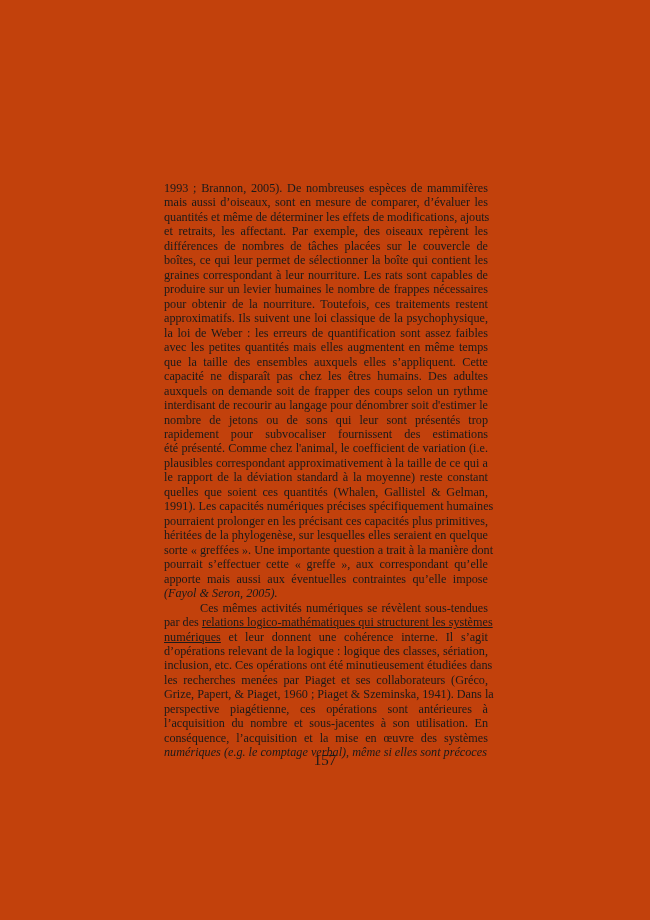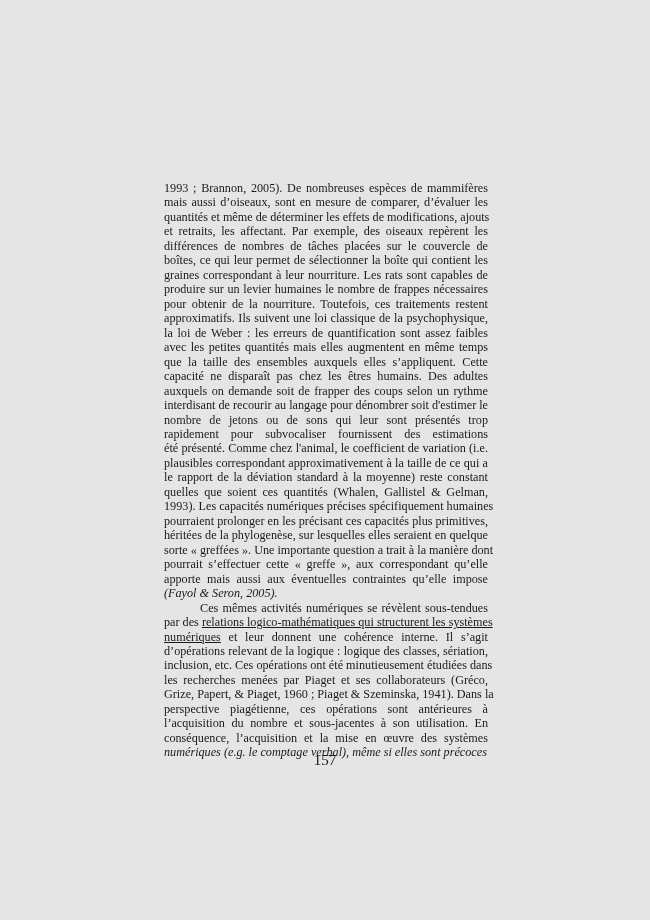--- a/index.html
+++ b/index.html
@@ -11,21 +11,21 @@
     width: 650px;
     height: 920px;
     position: relative;
     overflow: hidden;
   }
   .page {
     position: absolute;
     left: 0; top: 0;
     width: 650px;
     height: 920px;
-    background: #e5e5e5;
+    background: #c2410c;
   }
   .text-block {
     position: absolute;
     left: 164px;
     top: 181px;
     width: 324px;
     font-family: "Liberation Serif", "DejaVu Serif", serif;
     font-size: 12.2px;
     line-height: 14.47px;
     color: #1a1a1a;
@@ -81,21 +81,21 @@
         <span class="line">que la taille des ensembles auxquels elles s’appliquent. Cette</span>
         <span class="line">capacité ne disparaît pas chez les êtres humains. Des adultes</span>
         <span class="line">auxquels on demande soit de frapper des coups selon un rythme</span>
         <span class="line">interdisant de recourir au langage pour dénombrer soit d'estimer le</span>
         <span class="line">nombre de jetons ou de sons qui leur sont présentés trop</span>
         <span class="line">rapidement pour subvocaliser fournissent des estimations</span>
         <span class="line">été présenté. Comme chez l'animal, le coefficient de variation (i.e.</span>
         <span class="line">plausibles correspondant approximativement à la taille de ce qui a</span>
         <span class="line">le rapport de la déviation standard à la moyenne) reste constant</span>
         <span class="line">quelles que soient ces quantités (Whalen, Gallistel &amp; Gelman,</span>
-        <span class="line">1993). Les capacités numériques précises spécifiquement humaines</span>
+        <span class="line">1991). Les capacités numériques précises spécifiquement humaines</span>
         <span class="line">pourraient prolonger en les précisant ces capacités plus primitives,</span>
         <span class="line">héritées de la phylogenèse, sur lesquelles elles seraient en quelque</span>
         <span class="line">sorte « greffées ». Une importante question a trait à la manière dont</span>
         <span class="line">pourrait s’effectuer cette « greffe », aux correspondant qu’elle</span>
         <span class="line">apporte mais aussi aux éventuelles contraintes qu’elle impose</span>
         <span class="line last">(Fayol &amp; Seron, 2005).</span>
       </div>
       <div>
         <span class="line indent">Ces mêmes activités numériques se révèlent sous-tendues</span>
         <span class="line">par des <span class="u">relations logico-mathématiques qui structurent les systèmes</span></span>

